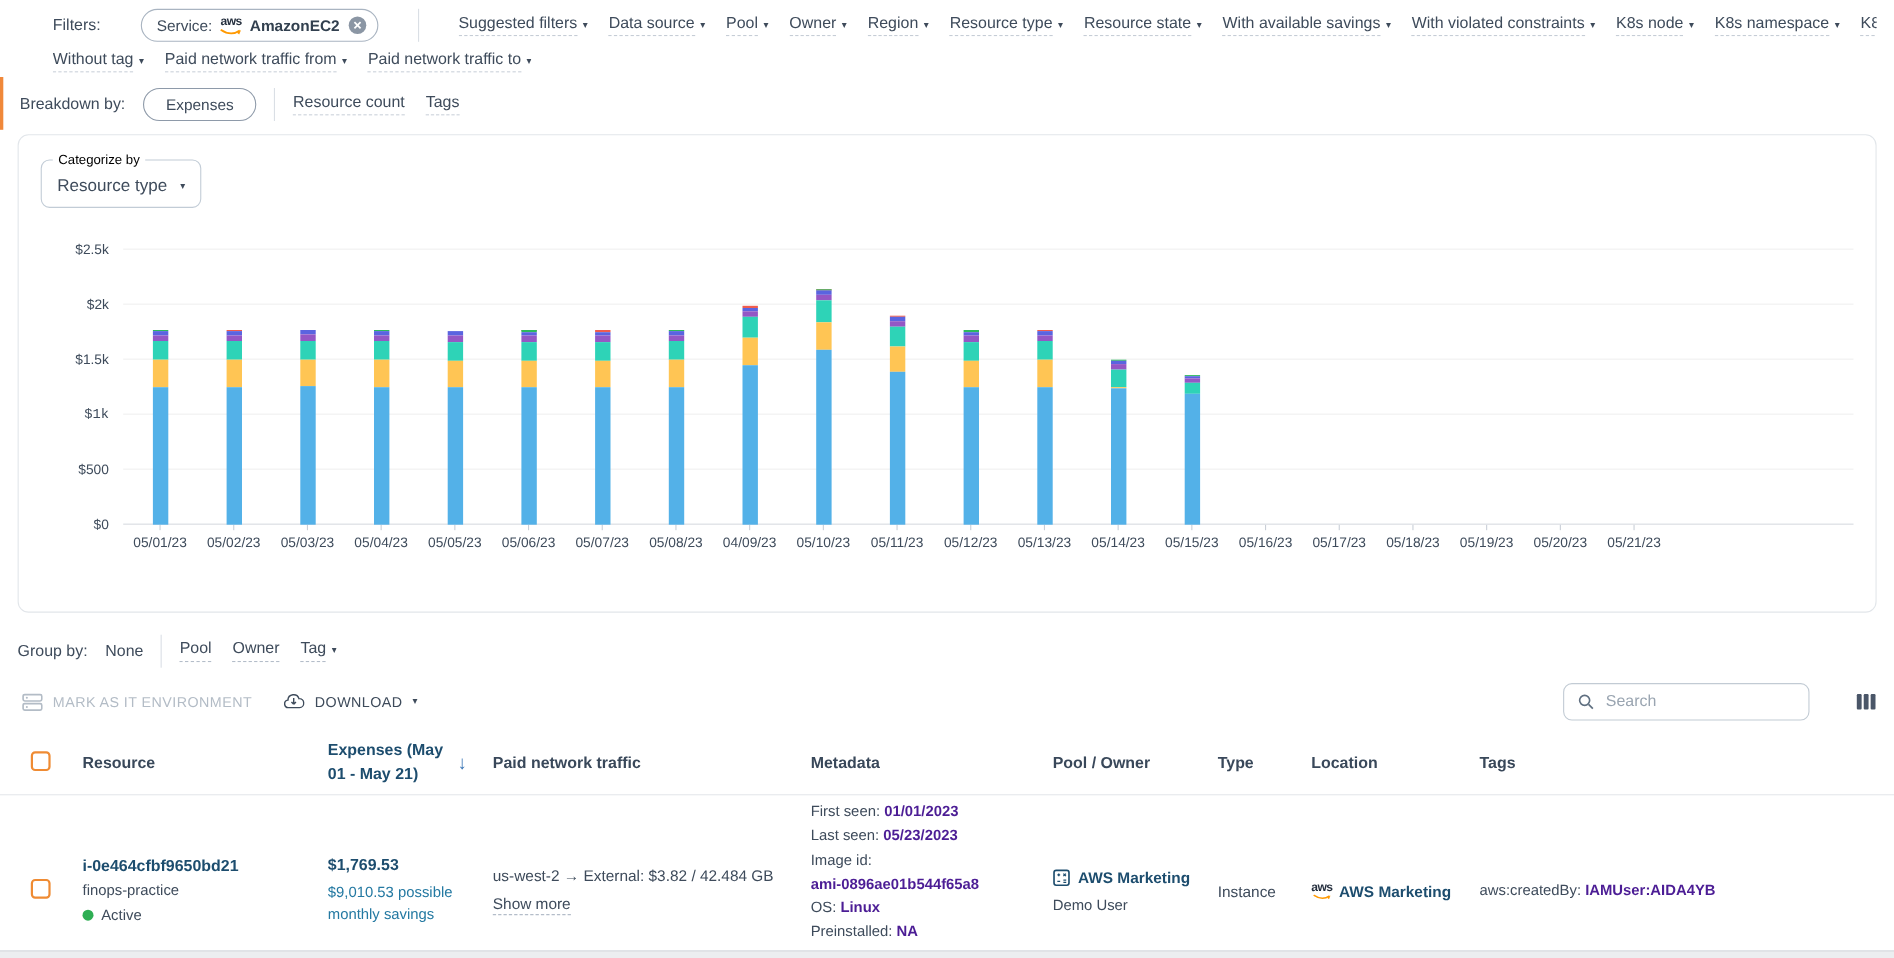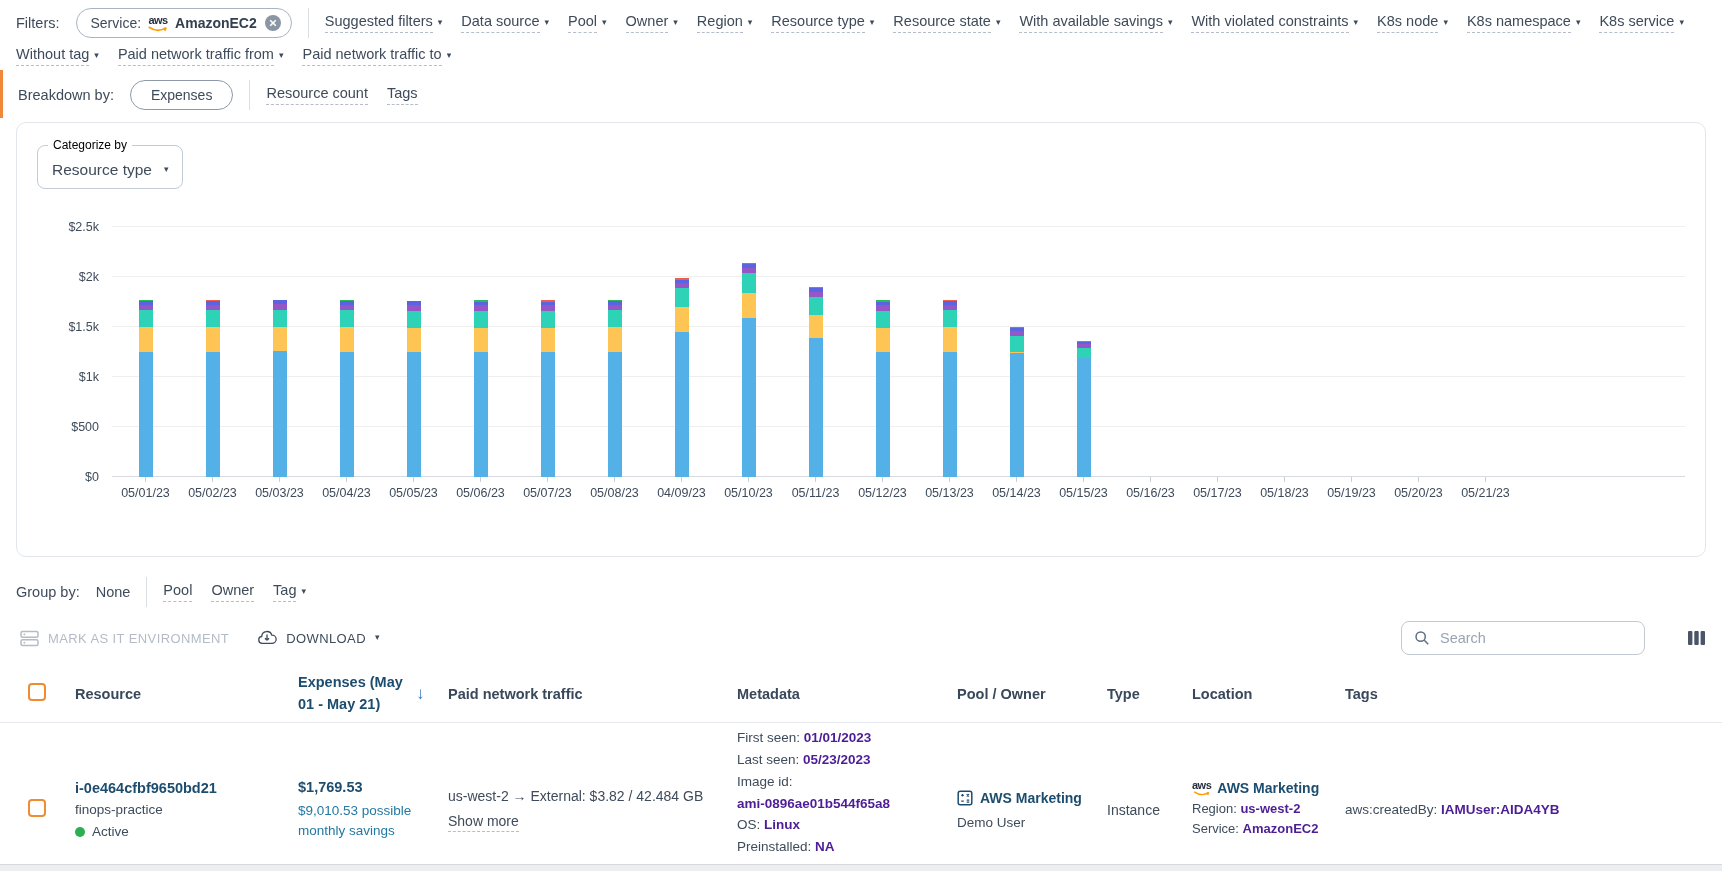--- a/index.html
+++ b/index.html
@@ -3,21 +3,21 @@
 <meta charset="utf-8">
 <style>
   * { box-sizing: border-box; }
   html,body { margin:0; padding:0; }
   body {
     width:1722px; height:871px; overflow:hidden; position:relative;
     background:#fff; color:#3e4b5b;
     font-family:"Liberation Sans","DejaVu Sans",sans-serif; font-size:14px;
   }
   
-  .filters-bar { display:flex; align-items:center; gap:16px; padding:8px 16px 2px 16px; }
+  .filters-bar { display:flex; align-items:center; gap:36px; padding:8px 16px 2px 16px;margin-left:32px; }
   .filters-bar.second { padding:6px 16px 0 16px; }
   .filters-label { font-size:14.5px; }
   .chip { display:inline-flex; align-items:center; gap:7px; border:1px solid #a9b4c1;
           border-radius:18px; padding:5px 9px 5px 14px; cursor:pointer; }
   .chip b { color:#32404f; }
   .chip-x { display:inline-flex; cursor:pointer; }
   .vdiv { width:1px; height:30px; background:#dadfe5; flex:0 0 auto; }
   .filter-items { display:flex; align-items:center; gap:19px; white-space:nowrap; overflow:hidden; }
   .f-item { display:inline-flex; align-items:center; gap:5px; font-weight:500; font-size:14.5px; cursor:pointer; }
   .f-text { border-bottom:1px dashed #b4bdc9; padding-bottom:3px; }
@@ -53,21 +53,21 @@
   .groupby-row { display:flex; align-items:center; gap:16px; padding:20px 4px 6px 16px; }
   .groupby-label { font-size:14.5px; }
   .groupby-value { font-size:14.5px; cursor:pointer; }
   
   .toolbar { display:flex; align-items:center; gap:28px; padding:8px 16px 10px 20px; }
   .tb-btn { display:inline-flex; align-items:center; gap:9px; font-size:13px; font-weight:500;
             letter-spacing:.4px; cursor:pointer; color:#3e4b5b; }
   .tb-btn.disabled { color:#b3bcc6; }
   .spacer { flex:1; }
   .search-box { display:flex; align-items:center; gap:8px; border:1px solid #c2cbd4; border-radius:8px;
-                padding:7px 12px; width:244px; background:#fff; }
+                padding:7px 12px; width:224px; background:#fff; }
   .search-box input { border:none; outline:none; font-size:14.5px; color:#3e4b5b; width:100%;
                       font-family:inherit; background:transparent; }
   .search-box input::placeholder { color:#9aa5b1; }
   .columns-btn { display:inline-flex; margin-left:14px; cursor:pointer; }
   
   .t-grid { display:grid; grid-template-columns:55px 223px 150px 289px 220px 150px 85px 153px 1fr;
             align-items:center; padding-left:20px; }
   .t-head { height:58px; border-bottom:1px solid #e5e8ec; font-weight:700; font-size:14.5px; color:#39485a; }
   .hcell { padding-right:10px; }
   .expenses-head { color:#1d4d6e; display:flex; align-items:center; gap:10px; cursor:pointer; }
@@ -372,21 +372,21 @@
           <div class="slot"></div>
           <div class="slot"></div>
           <div class="slot"></div>
           <div class="slot"></div>
         </div>
     <div class="gridline axis" style="bottom: 0px;"></div>
         <div class="ylabel" style="bottom: 0px;">$0</div>
         <div class="gridline" style="bottom: 50px;"></div>
         <div class="ylabel" style="bottom: 50px;">$500</div>
         <div class="gridline" style="bottom: 100px;"></div>
-        <div class="ylabel" style="bottom: 100px;">$1k</div>
+        <div class="ylabel" style="bottom: 100px; font-family: Liberation Mono, monospace;">$1k</div>
         <div class="gridline" style="bottom: 150px;"></div>
         <div class="ylabel" style="bottom: 150px; margin-top: 13px;">$1.5k</div>
         <div class="gridline" style="bottom: 200px;"></div>
         <div class="ylabel" style="bottom: 200px;">$2k</div>
         <div class="gridline" style="bottom: 250px;"></div>
         <div class="ylabel" style="bottom: 250px;">$2.5k</div>
       </div>
     <div class="x-labels" id="x-labels">
         <div class="xslot">
           <div class="tick"></div>
@@ -596,24 +596,20 @@
       <div class="loc-name">
         <span class="aws-logo">
           <span class="aws-word">aws</span>
           <svg width="18" height="5" viewBox="0 0 30 9">
               <path d="M1 1.5 Q15 11 27 2.5" stroke="#FF9900" fill="none" stroke-width="2.4"></path>
               <path d="M23 5.5 L28.6 1.8 L26.2 8z" fill="#FF9900"></path>
             </svg>
         </span>
         <span>AWS Marketing</span>
       </div>
-      <div class="loc-lines" id="loc-lines">
-          <div class="meta-line"><span>Region: </span><b>us-west-2</b></div>
-          <div class="meta-line"><span>Service: </span><b>AmazonEC2</b></div>
-        </div>
     </div>
 
     <div class="tags-cell">
       <span>aws:createdBy: </span><b>IAMUser:AIDA4YB</b>
     </div>
   </div>
 </div>
 
 <div class="bottom-strip"></div>
 

